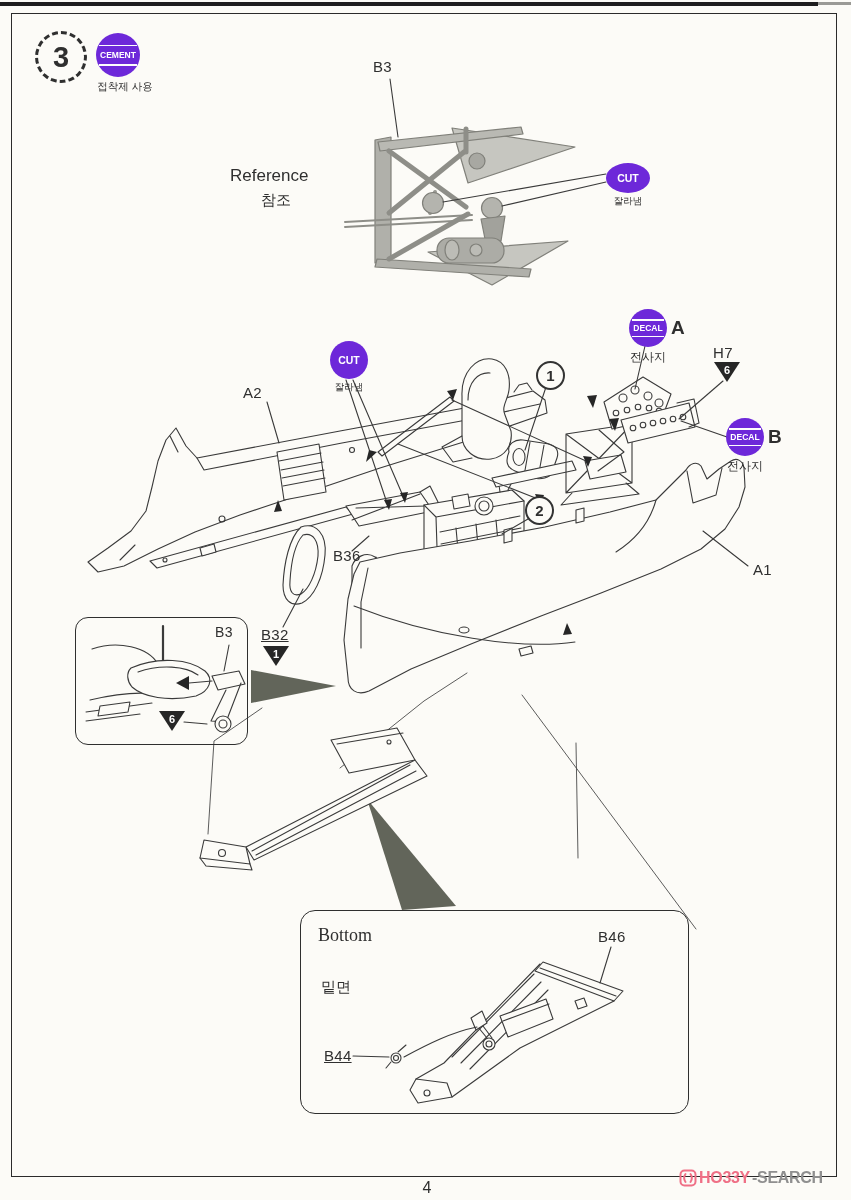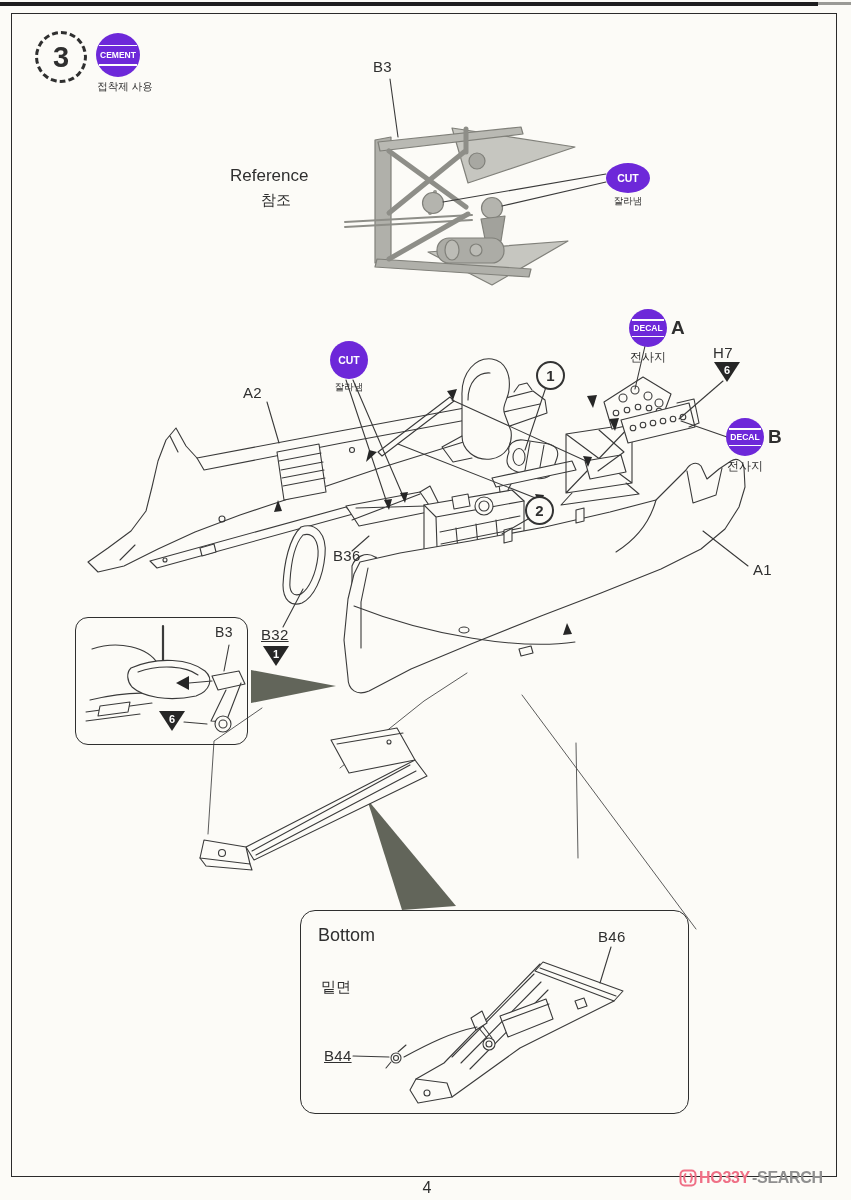--- a/index.html
+++ b/index.html
@@ -322,21 +322,21 @@
   <div class="abs part-label" style="left:333px;top:547px;text-align:center;">B36</div>
   <div class="abs part-label" style="left:261px;top:626px;text-decoration:underline;">B32</div>
   <div class="abs tri" style="left:263px;top:646px;">1</div>
   <div class="abs part-label" style="left:745px;top:561px;margin-left:8px;">A1</div>
 
   <div class="abs inset-box" style="left:75px;top:617px;width:171px;height:126px;border-radius:13px;"></div>
   <div class="abs part-label" style="left:215px;top:624px;font-size:14px;">B3</div>
   <div class="abs tri" style="left:159px;top:711px;">6</div>
 
   <div class="abs inset-box" style="left:300px;top:910px;width:387px;height:202px;border-radius:15px;"></div>
-  <div class="abs bottom-title" style="left:318px;top:925px;">Bottom</div>
+  <div class="abs bottom-title" style="left:318px;top:925px;font-family:Liberation Serif, serif;">Bottom</div>
   <div class="abs bottom-sub" style="left:321px;top:951px;margin-top:27px;">밑면</div>
   <div class="abs part-label" style="left:598px;top:928px;">B46</div>
   <div class="abs part-label" style="left:324px;top:1047px;text-decoration:underline;">B44</div>
 
   <div class="abs page-num" style="left:416px;top:1179px;width:22px;">4</div>
 
   <div class="abs watermark" style="left:679px;top:1169px;">
     <svg width="18" height="18" viewBox="0 0 18 18">
       <rect x="1.5" y="1.5" width="15" height="15" rx="4" fill="none" stroke="#ef7086" stroke-width="2"></rect>
       <path d="M6.5,5 C4.8,7.5 4.8,10.5 6.5,13 M11.5,5 C13.2,7.5 13.2,10.5 11.5,13" fill="none" stroke="#ef7086" stroke-width="2" stroke-linecap="round"></path>

